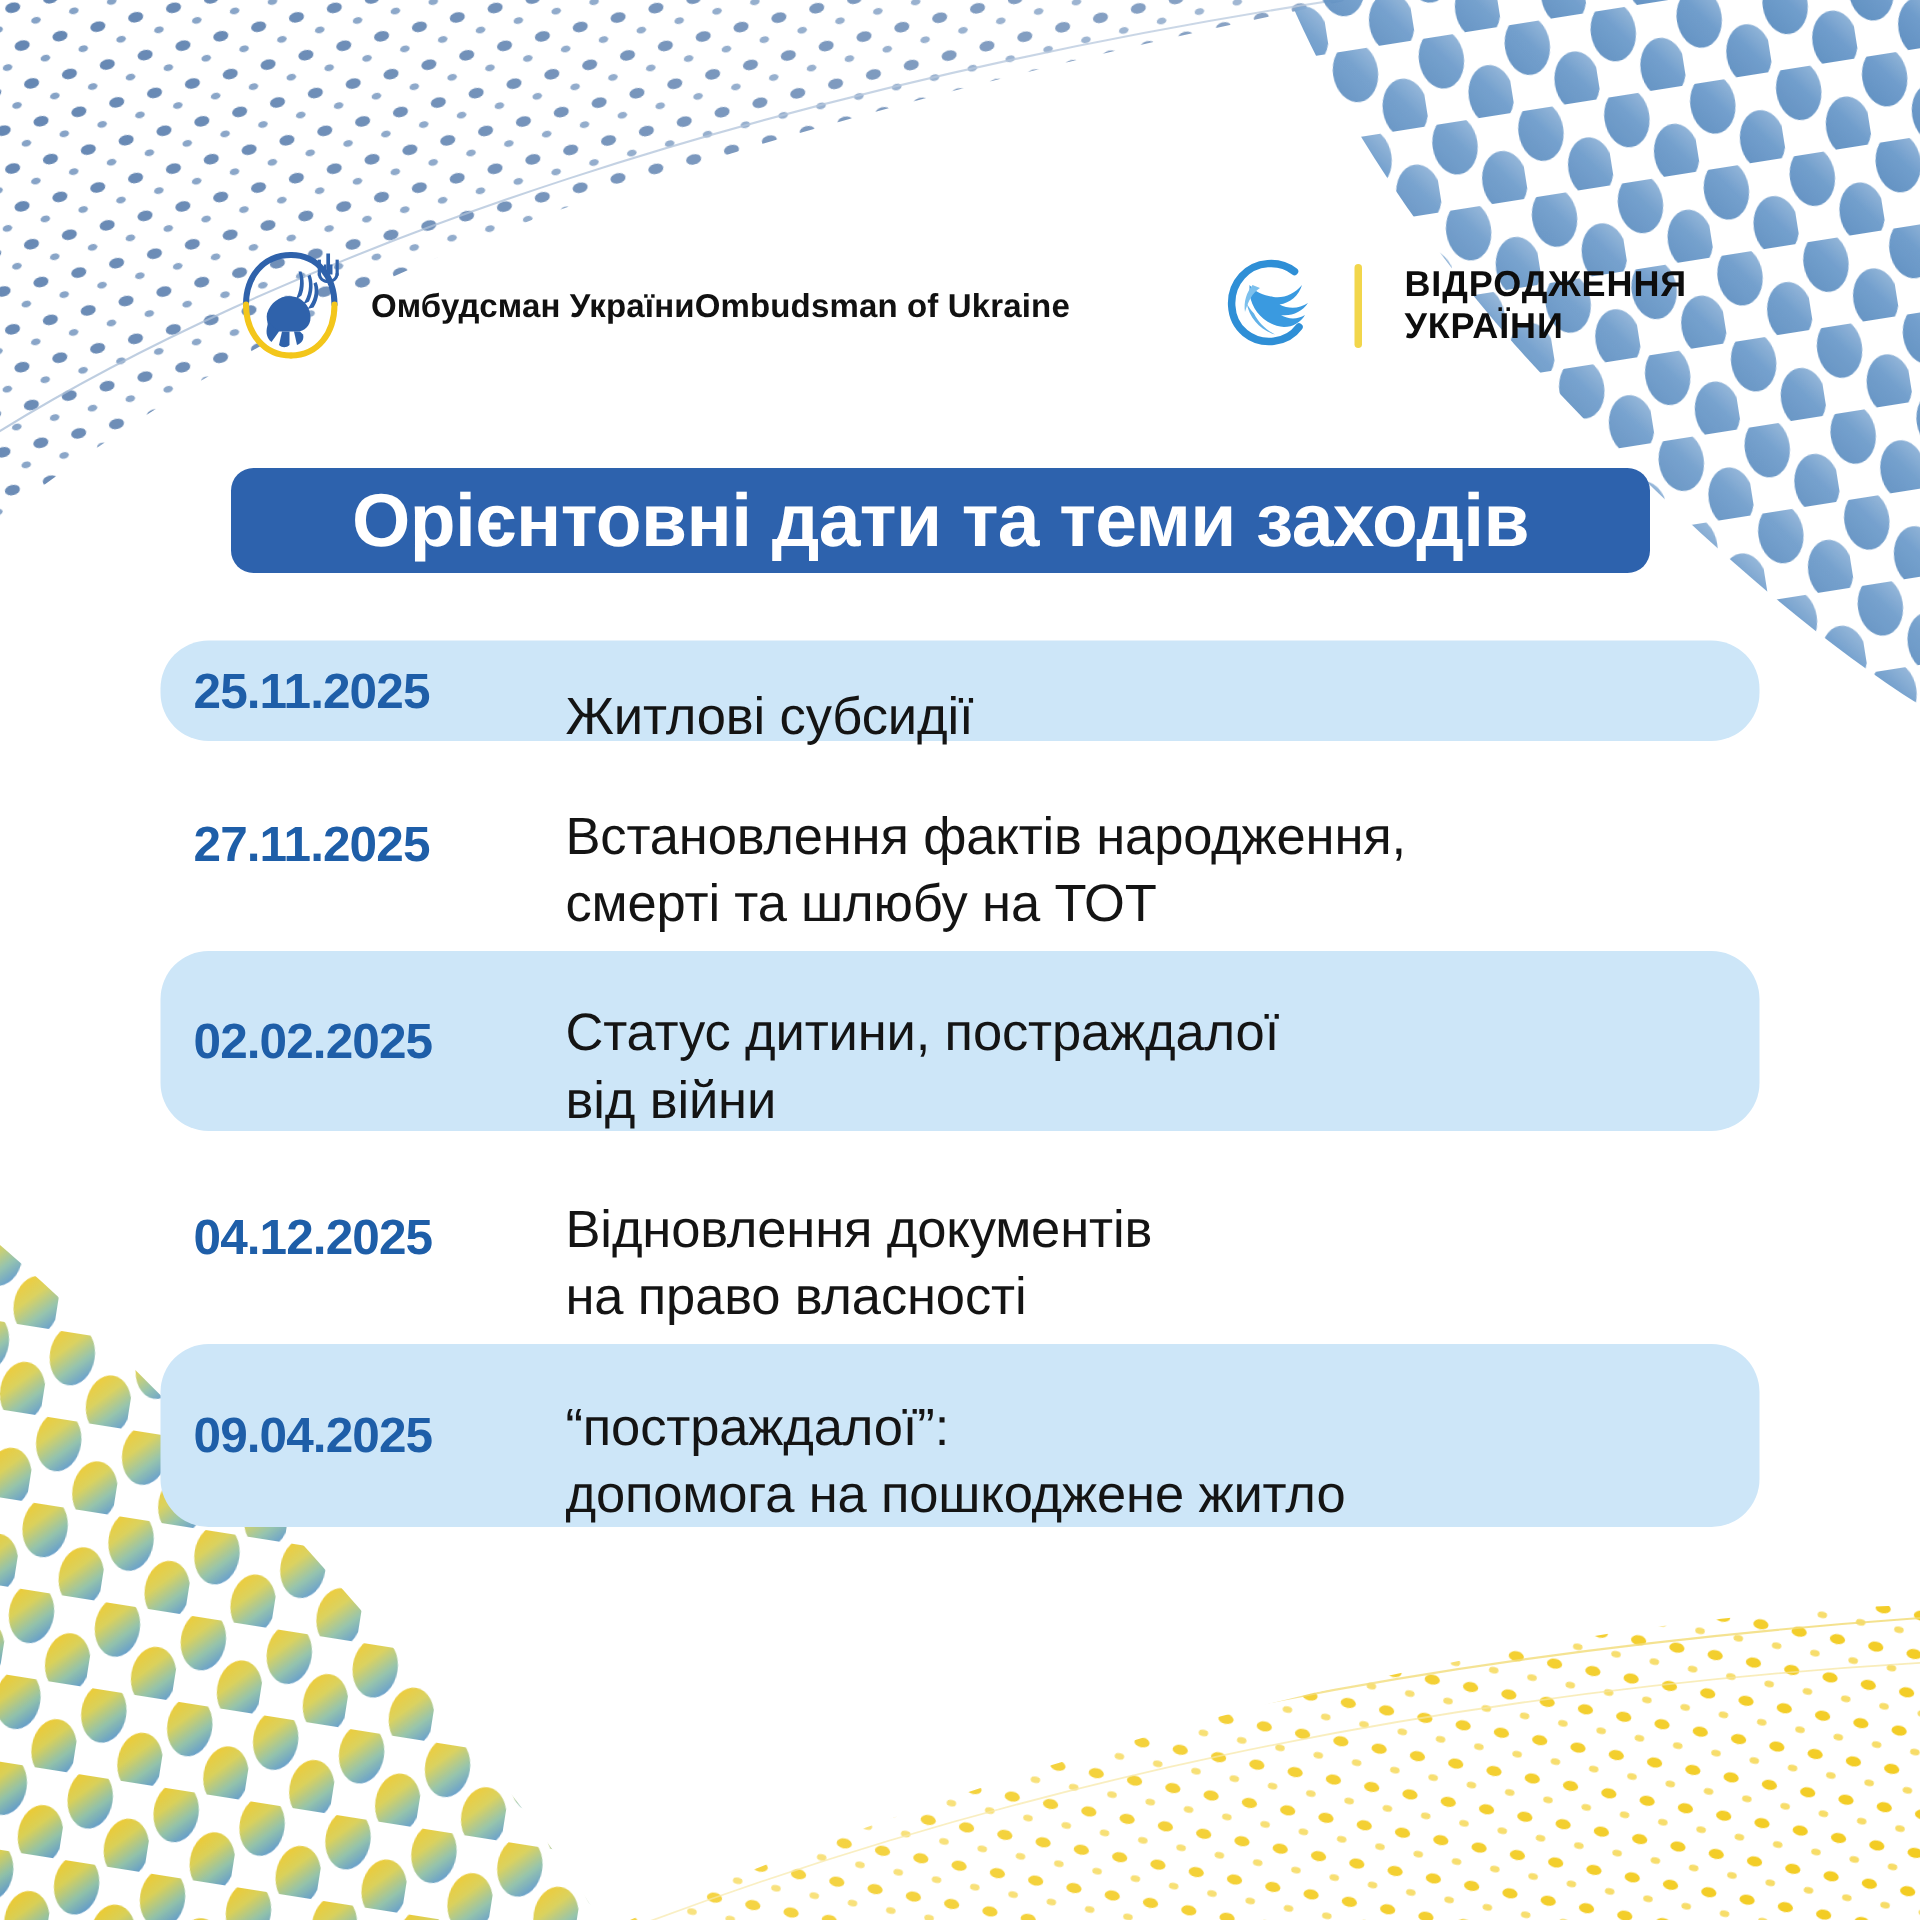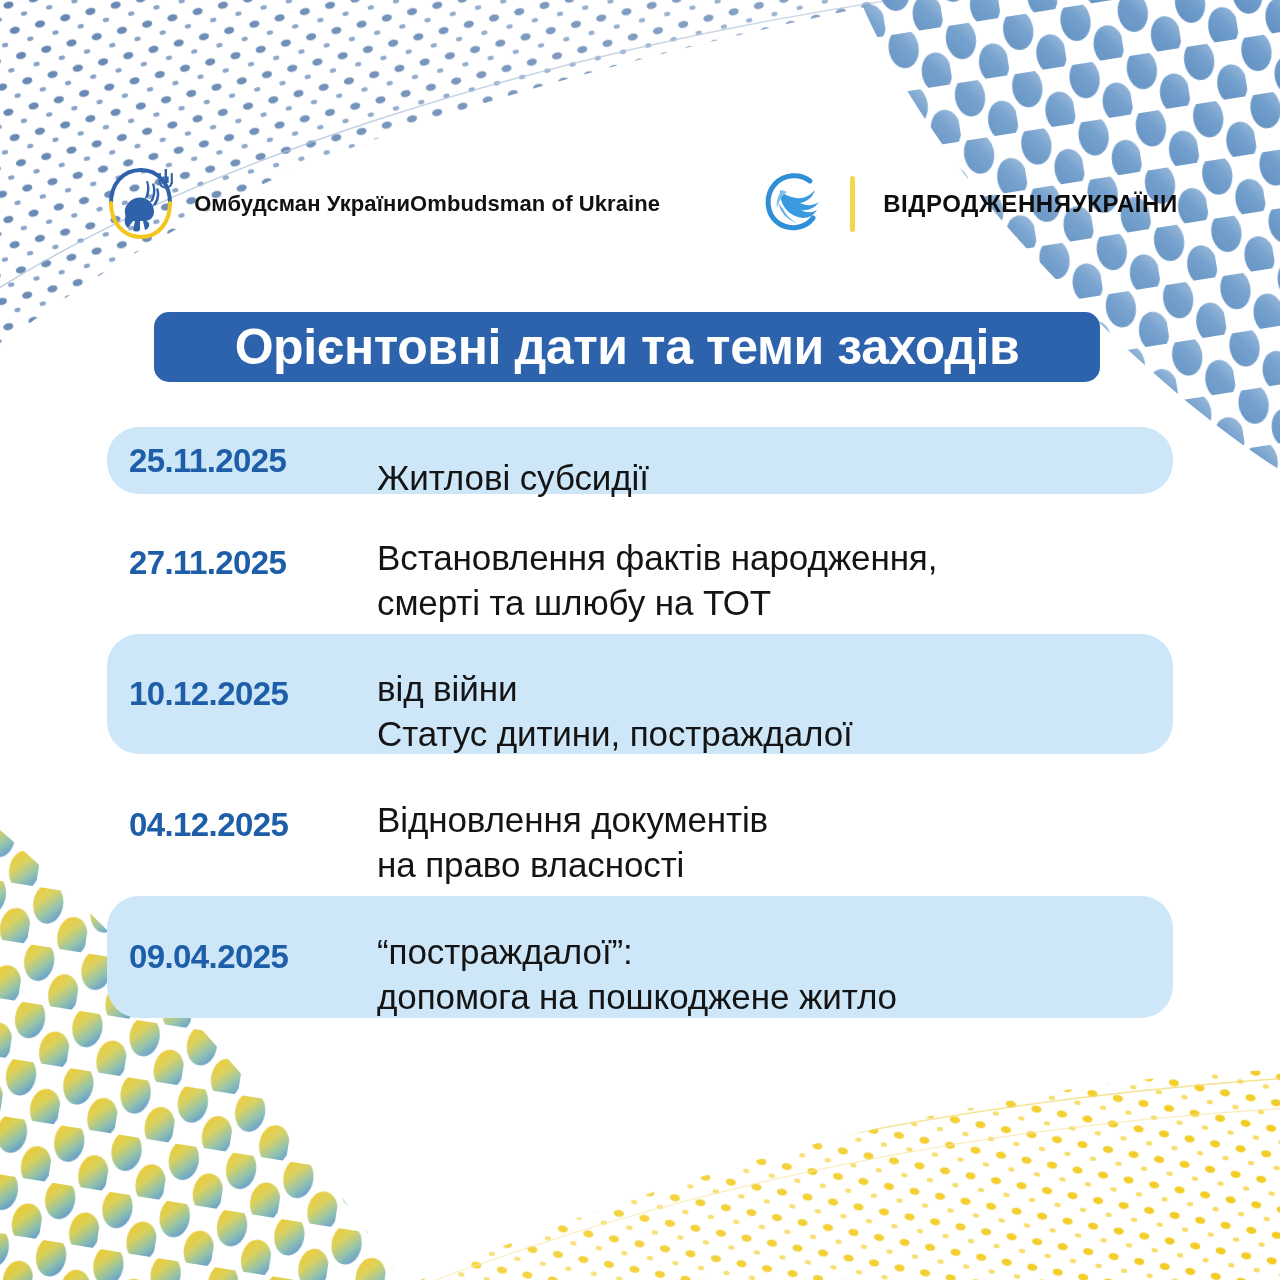--- a/index.html
+++ b/index.html
@@ -71,21 +71,21 @@
     width: 5px;
     height: 56px;
     border-radius: 3px;
     background: #f2d64b;
     margin: 0 14px 0 6px;
     flex: 0 0 auto;
   }
 
   .vidro-text {
     display: flex;
-    flex-direction: row;
+    flex-direction: column;
     justify-content: center;
     line-height: 1.18;
   }
   .vidro-text .l1, .vidro-text .l2 {
     font-size: 24px;
     font-weight: 700;
     color: #0d0d0d;
     letter-spacing: 0.6px;
     white-space: nowrap;
   }
@@ -342,24 +342,24 @@
 
     <div class="row row-2">
       <div class="row-date">27.11.2025</div>
       <div class="row-topic">
         <span class="tl">Встановлення фактів народження,</span>
         <span class="tl">смерті та шлюбу на ТОТ</span>
       </div>
     </div>
 
     <div class="row shaded row-3">
-      <div class="row-date">10.12.2025</div>
-      <div class="row-topic">
+      <div class="row-date">02.02.2025</div>
+      <div class="row-topic">
+        <span class="tl">Статус дитини, постраждалої</span>
         <span class="tl">від війни</span>
-        <span class="tl">Статус дитини, постраждалої</span>
       </div>
     </div>
 
     <div class="row row-4">
       <div class="row-date">04.12.2025</div>
       <div class="row-topic">
         <span class="tl">Відновлення документів</span>
         <span class="tl">на право власності</span>
       </div>
     </div>

